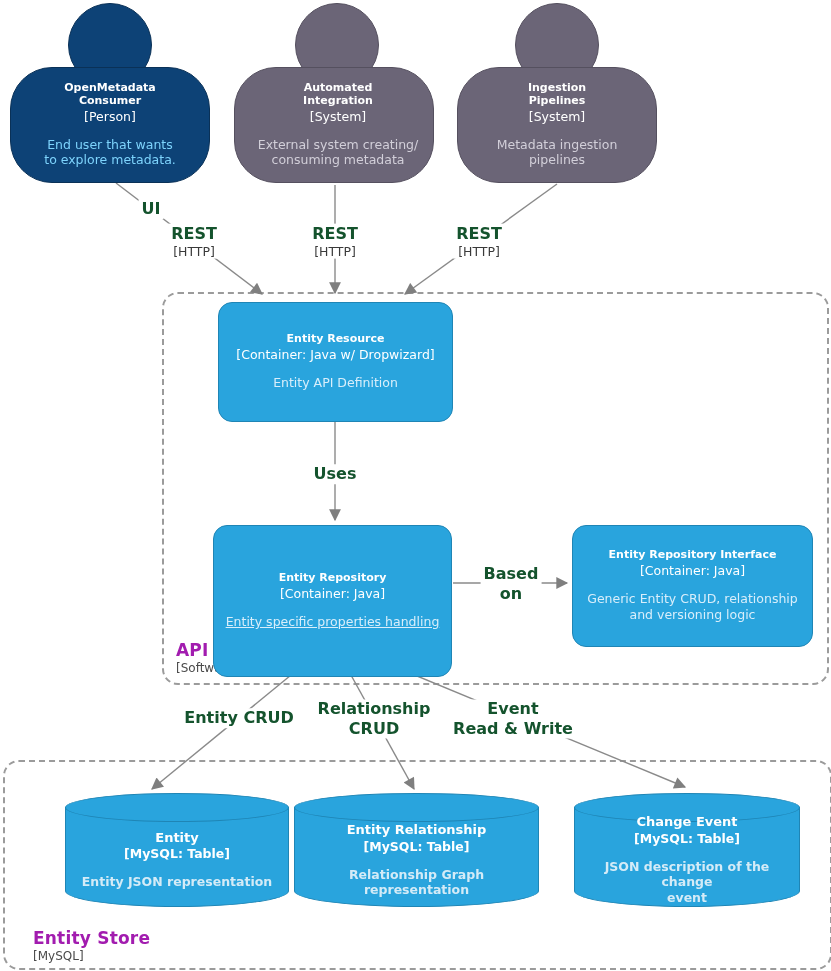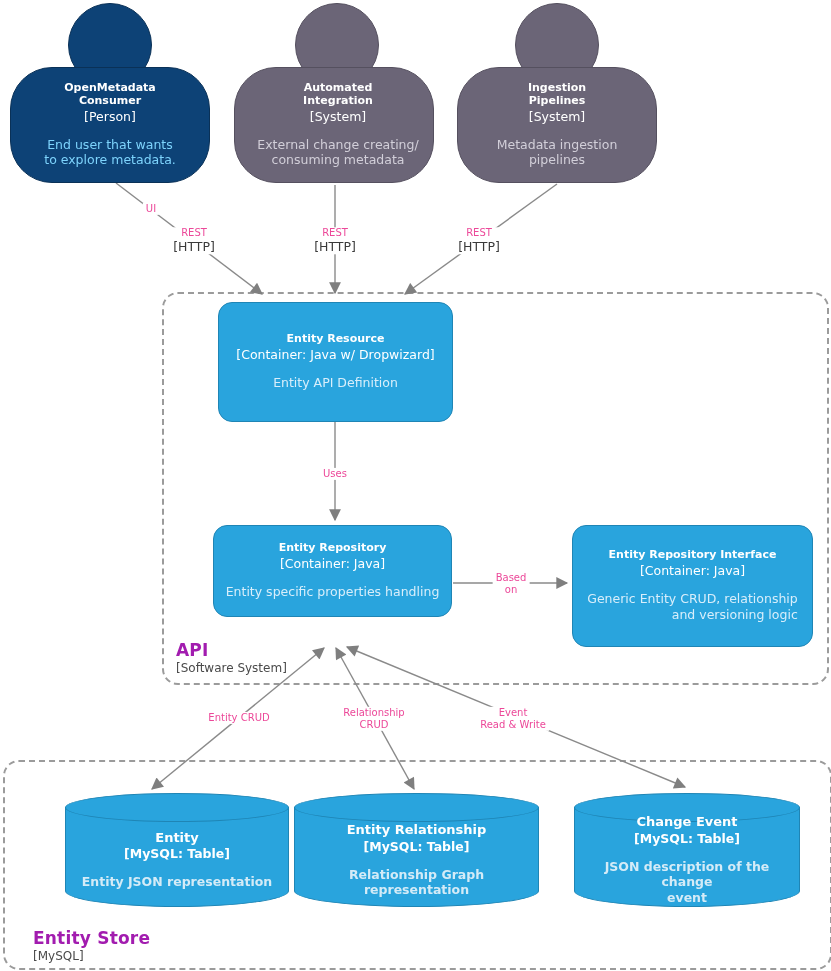--- a/index.html
+++ b/index.html
@@ -34,21 +34,21 @@
   .actor-body.person .node-desc { color:#7dd3fc; }
   .actor-body.system .node-desc { color:#d2cfd9; }
   .node-desc { font-size:12.5px; line-height:1.25; margin-top:13px; white-space:pre-line; }
 
   
   .container-box {
     position:absolute; background:#29a4dd; border:1.5px solid #1f85b5; border-radius:14px;
     display:flex; flex-direction:column; align-items:center; justify-content:center;
     text-align:center; box-sizing:border-box; padding:0 6px; z-index:3;
   }
-  .container-box .node-desc { color:#d8eefb; white-space:pre-line;text-align:right; }
+  .container-box .node-desc { color:#d8eefb; white-space:pre-line; }
 
   
   .cylinder { position:absolute; z-index:3; }
   .cyl-body {
     position:absolute; left:0; right:0; top:14px; bottom:0;
     background:#29a4dd; border:1px solid #1f85b5; border-top:none;
     border-radius:0 0 50% 50% / 0 0 16px 16px;
   }
   .cyl-top {
     position:absolute; left:0; right:0; top:0; height:29px;
@@ -62,21 +62,21 @@
   }
   .cyl-content .node-title { font-size:13px; }
   .cyl-content .node-meta  { font-weight:bold; }
   .cyl-content .node-desc  { font-weight:bold; color:#d4ebf7; font-size:12.5px; }
 
   
   .edge-label {
     position:absolute; transform:translate(-50%,-50%); z-index:4;
     background:#ffffff; padding:0 3px; text-align:center; line-height:1.22;
   }
-  .el-main { font-size:10px; font-weight:normal; color:#ec4899; white-space:pre-line; }
+  .el-main { font-size:16px; font-weight:bold; color:#14532d; white-space:pre-line; }
   .el-sub  { font-size:12.5px; color:#3a3a3a; white-space:pre; }
   .el-sub:empty { display:none; }
 </style>
 </head>
 <body>
 
 <div class="canvas">
 
   <svg class="edges" width="831" height="971">
     <defs>
@@ -117,43 +117,43 @@
     <div class="node-meta">[Person]</div>
     <div class="node-desc">End user that wants
 to explore metadata.</div>
   </div>
 
   <div class="head system" style="left:295px; top:3px;"></div>
   <div class="actor-body system" style="left:234px; top:67px;padding-left:22px;">
     <div class="node-title">Automated
 Integration</div>
     <div class="node-meta">[System]</div>
-    <div class="node-desc">External change creating/
+    <div class="node-desc">External system creating/
 consuming metadata</div>
   </div>
 
   <div class="head system" style="left:515px; top:3px;"></div>
   <div class="actor-body system" style="left:457px; top:67px;">
     <div class="node-title">Ingestion
 Pipelines</div>
     <div class="node-meta">[System]</div>
     <div class="node-desc">Metadata ingestion
 pipelines</div>
   </div>
 
   <div class="container-box" style="left:218px; top:302px; width:235px; height:120px;">
     <div class="node-title">Entity Resource</div>
     <div class="node-meta">[Container: Java w/ Dropwizard]</div>
     <div class="node-desc">Entity API Definition</div>
   </div>
 
-  <div class="container-box" style="left:213px; top:525px; width:239px; height:92px;">
+  <div class="container-box" style="left:213px; top:525px; width:239px; height:152px;">
     <div class="node-title">Entity Repository</div>
     <div class="node-meta">[Container: Java]</div>
-    <div class="node-desc" style="white-space:nowrap;">Entity specific properties handling</div>
+    <div class="node-desc" style="white-space:nowrap;text-decoration:underline;">Entity specific properties handling</div>
   </div>
 
   <div class="container-box" style="left:572px; top:525px; width:241px; height:122px;">
     <div class="node-title">Entity Repository Interface</div>
     <div class="node-meta">[Container: Java]</div>
     <div class="node-desc">Generic Entity CRUD, relationship
 and versioning logic</div>
   </div>
 
   <div class="cylinder" style="left:21px; top:793px; width:224px; height:114px;margin-left:44px;">

